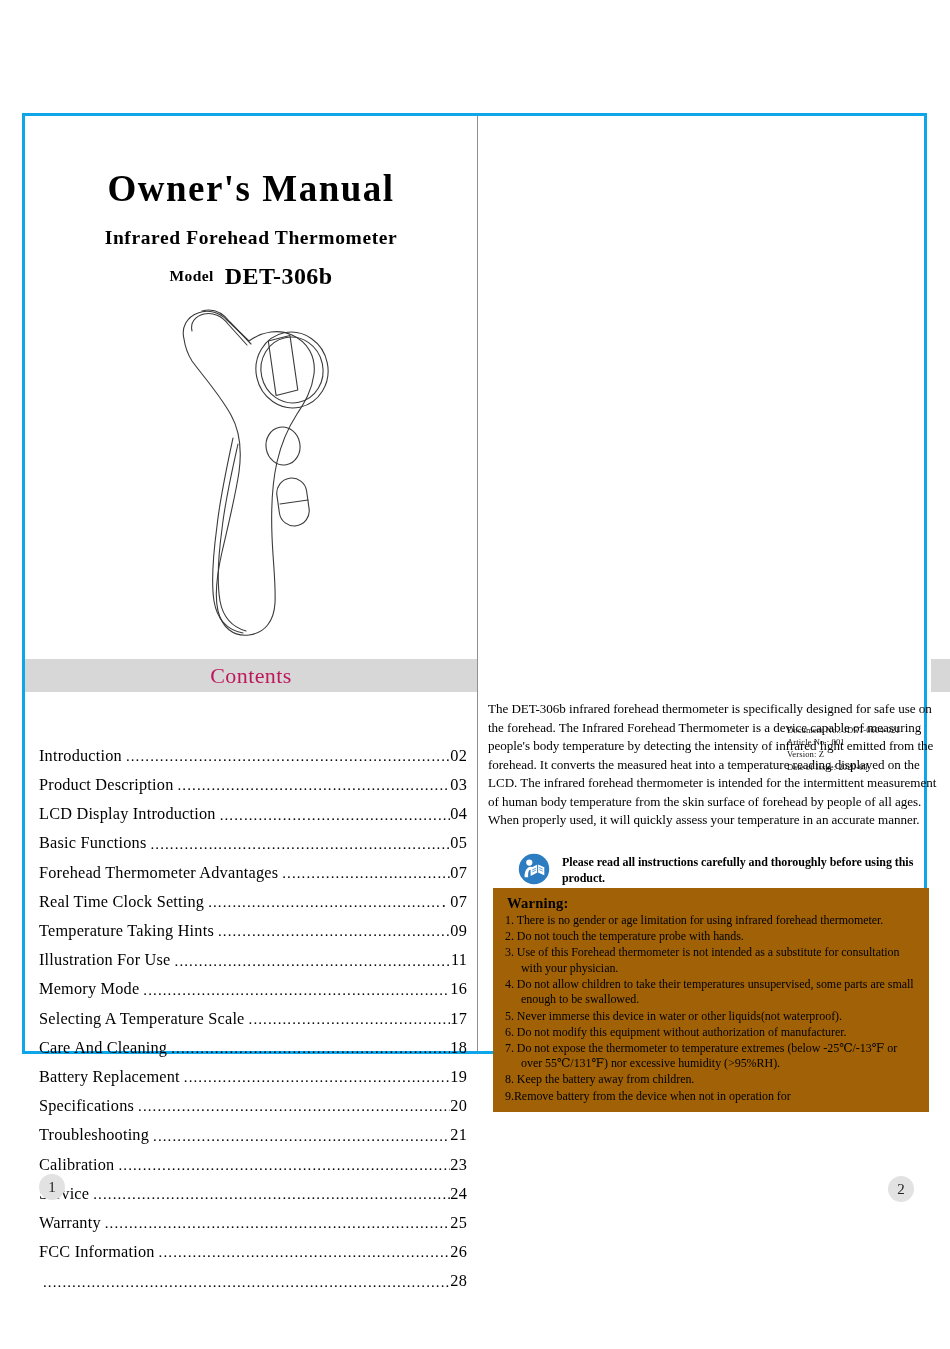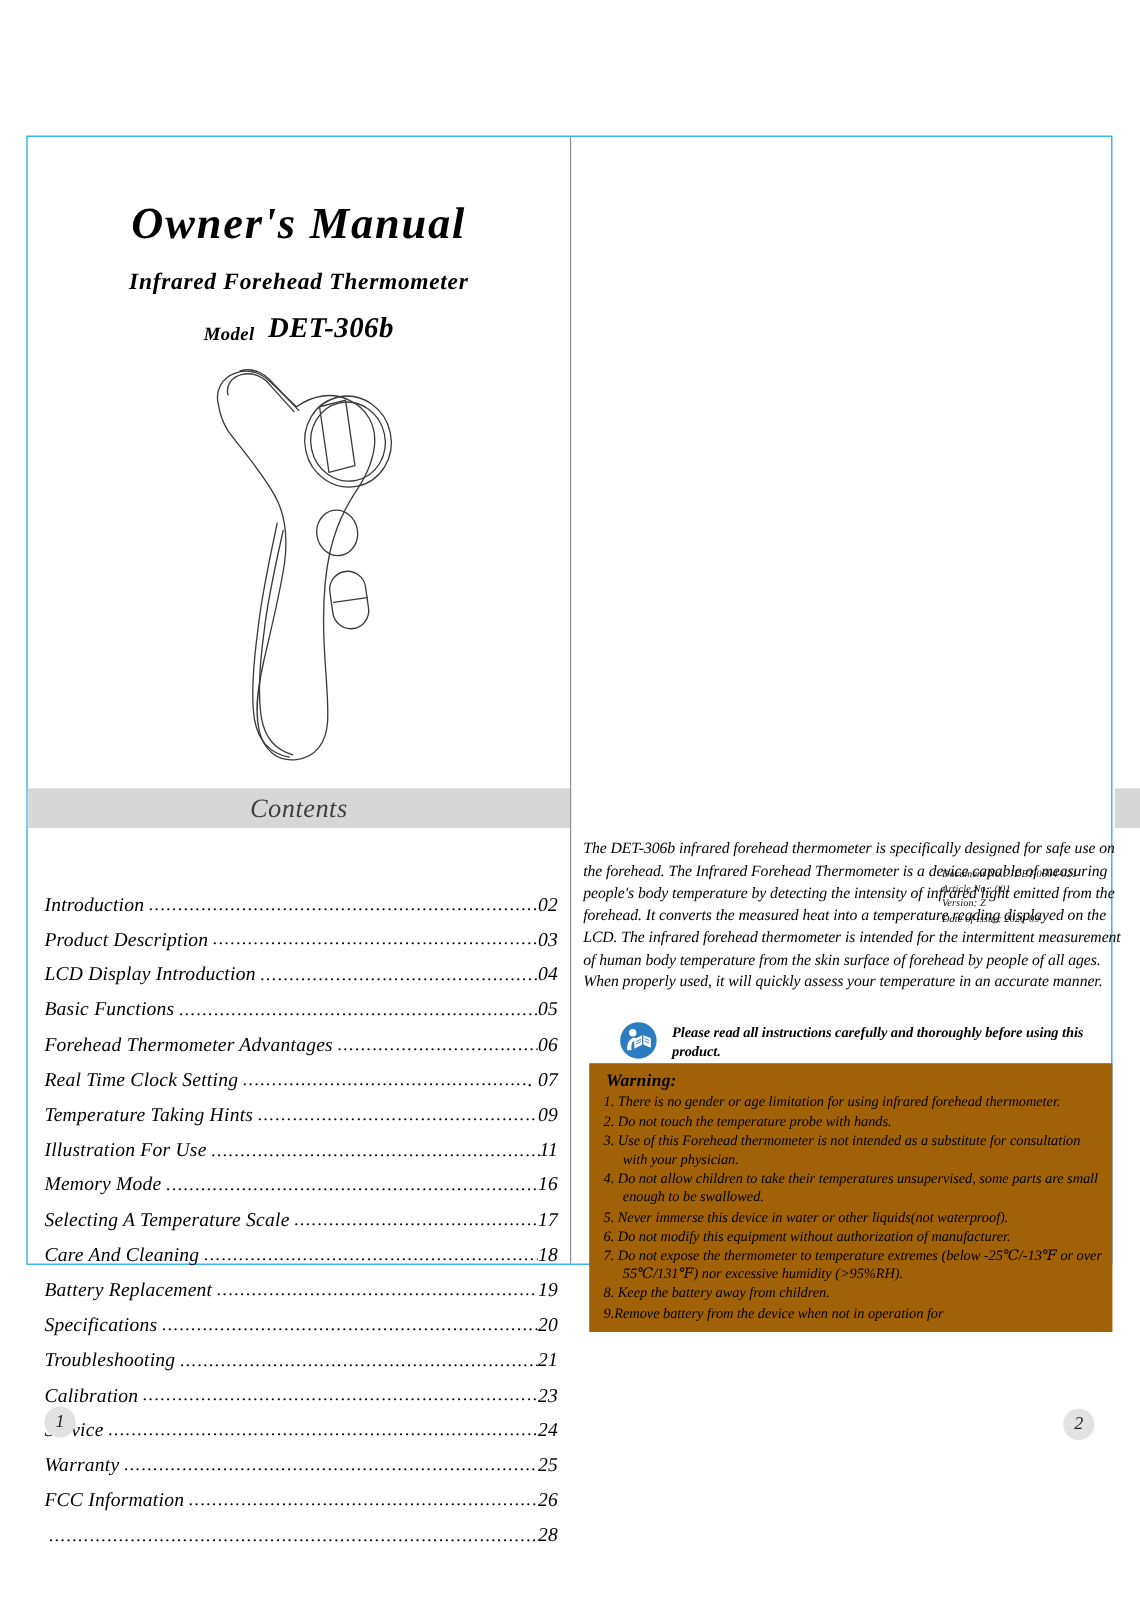--- a/index.html
+++ b/index.html
@@ -16,24 +16,23 @@
     overflow: hidden;
   }
 
   
   #spread {
     position: absolute;
     left: 22px;
     top: 113px;
     width: 905px;
     height: 941px;
-    border: 1px solid #0ea5e9;
+    border: 3px solid #0ea5e9;
     box-sizing: border-box;
     background: #fff;
-    font-style: italic;
   }
   #page-divider {
     position: absolute;
     left: 452px;
     top: 0;
     width: 1px;
     height: 100%;
     background: #909090;
   }
 
@@ -59,21 +58,21 @@
   }
   .cover-sub {
     font-size: 19.5px;
     font-weight: bold;
     letter-spacing: 0.6px;
     margin-top: 16px;
   }
   .cover-model-row {
     margin-top: 14px;
     display: flex;
-    align-items: flex-end;
+    align-items: center;
     justify-content: center;
     gap: 11px;
   }
   .cover-model-label {
     font-size: 15.5px;
     font-weight: bold;
     letter-spacing: 0.4px;
   }
   .cover-model-value {
     font-size: 24px;
@@ -110,21 +109,21 @@
     background: #d7d7d7;
     display: flex;
     align-items: center;
     justify-content: center;
   }
   #band-left  { left: 0;   width: 452px; }
   #band-right { left: 453px; width: 451px; }
   .band-title {
     font-size: 22px;
     letter-spacing: 0.4px;
-    color: #404040;
+    color: #be185d;
   }
 
   
   #contents-list {
     position: absolute;
     left: 14px;
     top: 583px;
     width: 428px;
     margin-top: 40px;
   }
@@ -331,21 +330,21 @@
           <span class="toc-page">04</span>
         </div>
         <div class="toc-row">
           <span class="toc-label">Basic   Functions</span>
           <span class="toc-dots">..........................................................................................</span>
           <span class="toc-page">05</span>
         </div>
         <div class="toc-row">
           <span class="toc-label">Forehead Thermometer Advantages</span>
           <span class="toc-dots">..........................................................................................</span>
-          <span class="toc-page">06</span>
+          <span class="toc-page">07</span>
         </div>
         <div class="toc-row">
           <span class="toc-label">Real  Time  Clock  Setting</span>
           <span class="toc-dots">..........................................................................................</span>
           <span class="toc-page">. 07</span>
         </div>
         <div class="toc-row">
           <span class="toc-label">Temperature  Taking  Hints</span>
           <span class="toc-dots">..........................................................................................</span>
           <span class="toc-page">09</span>

